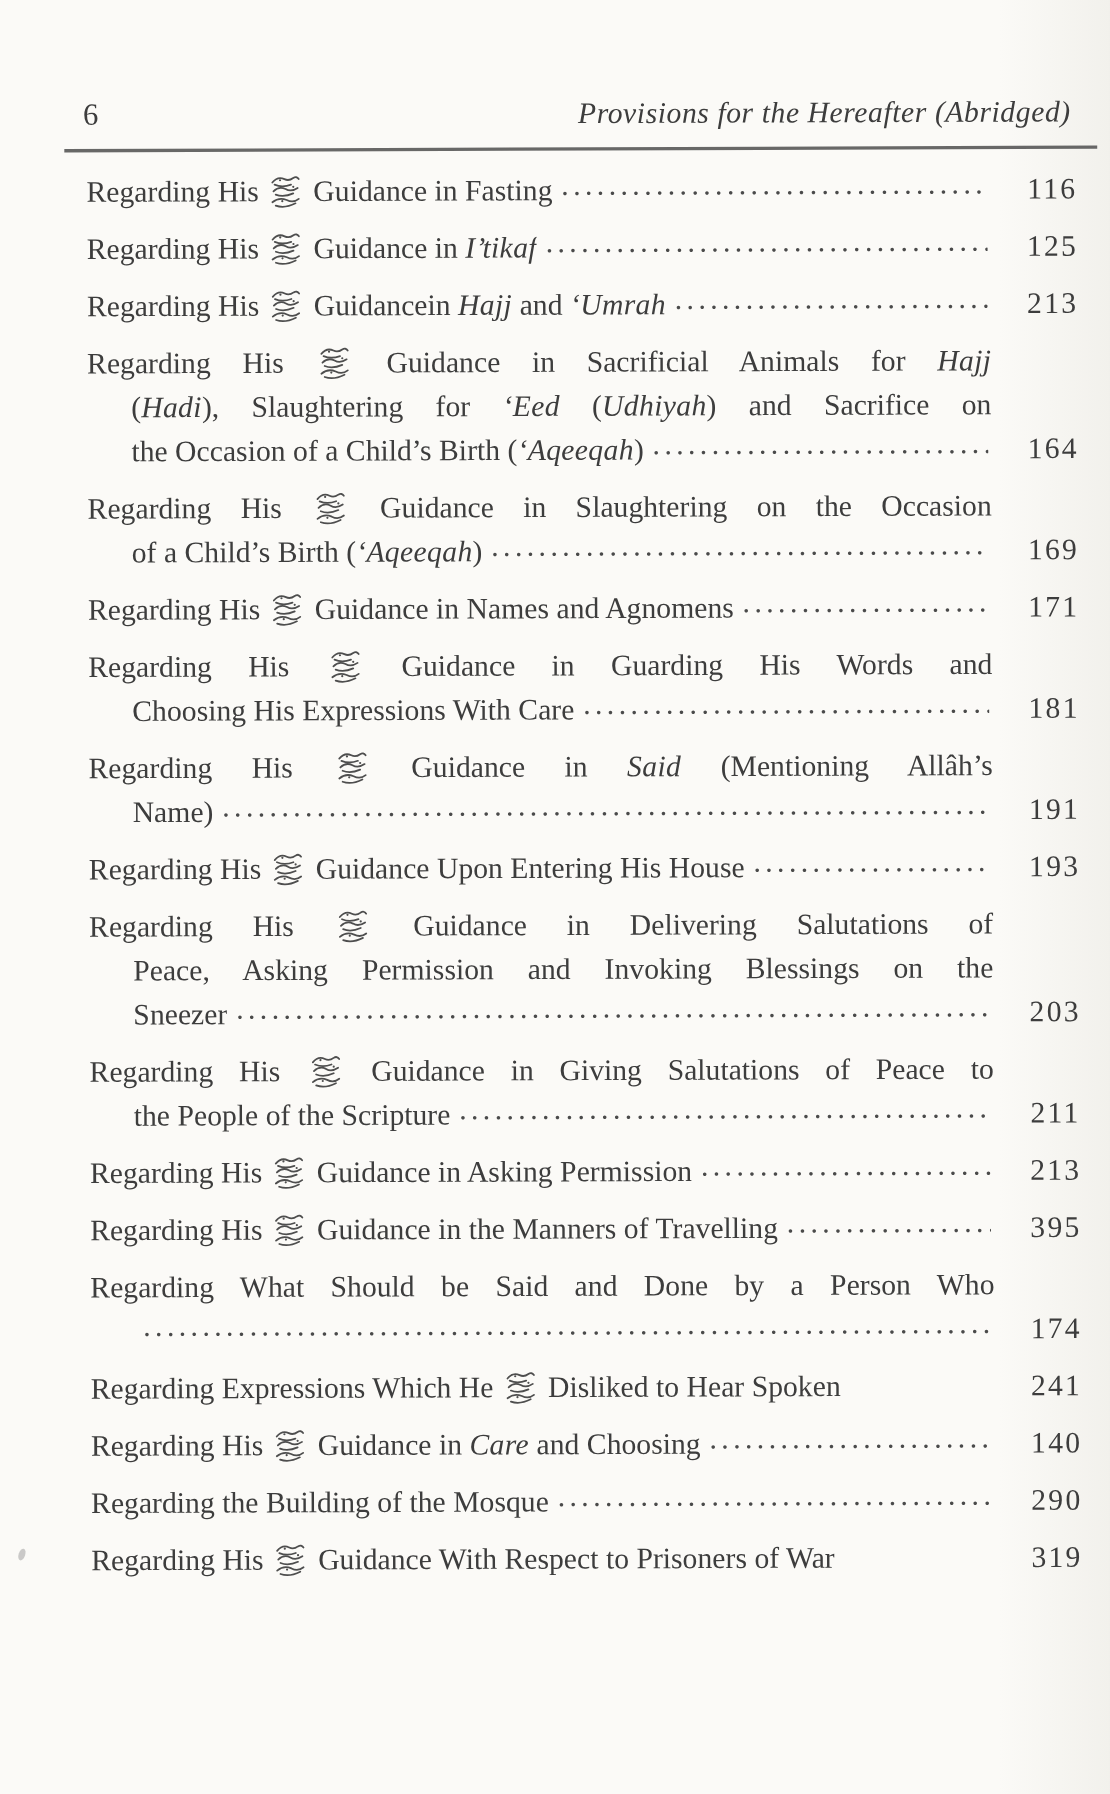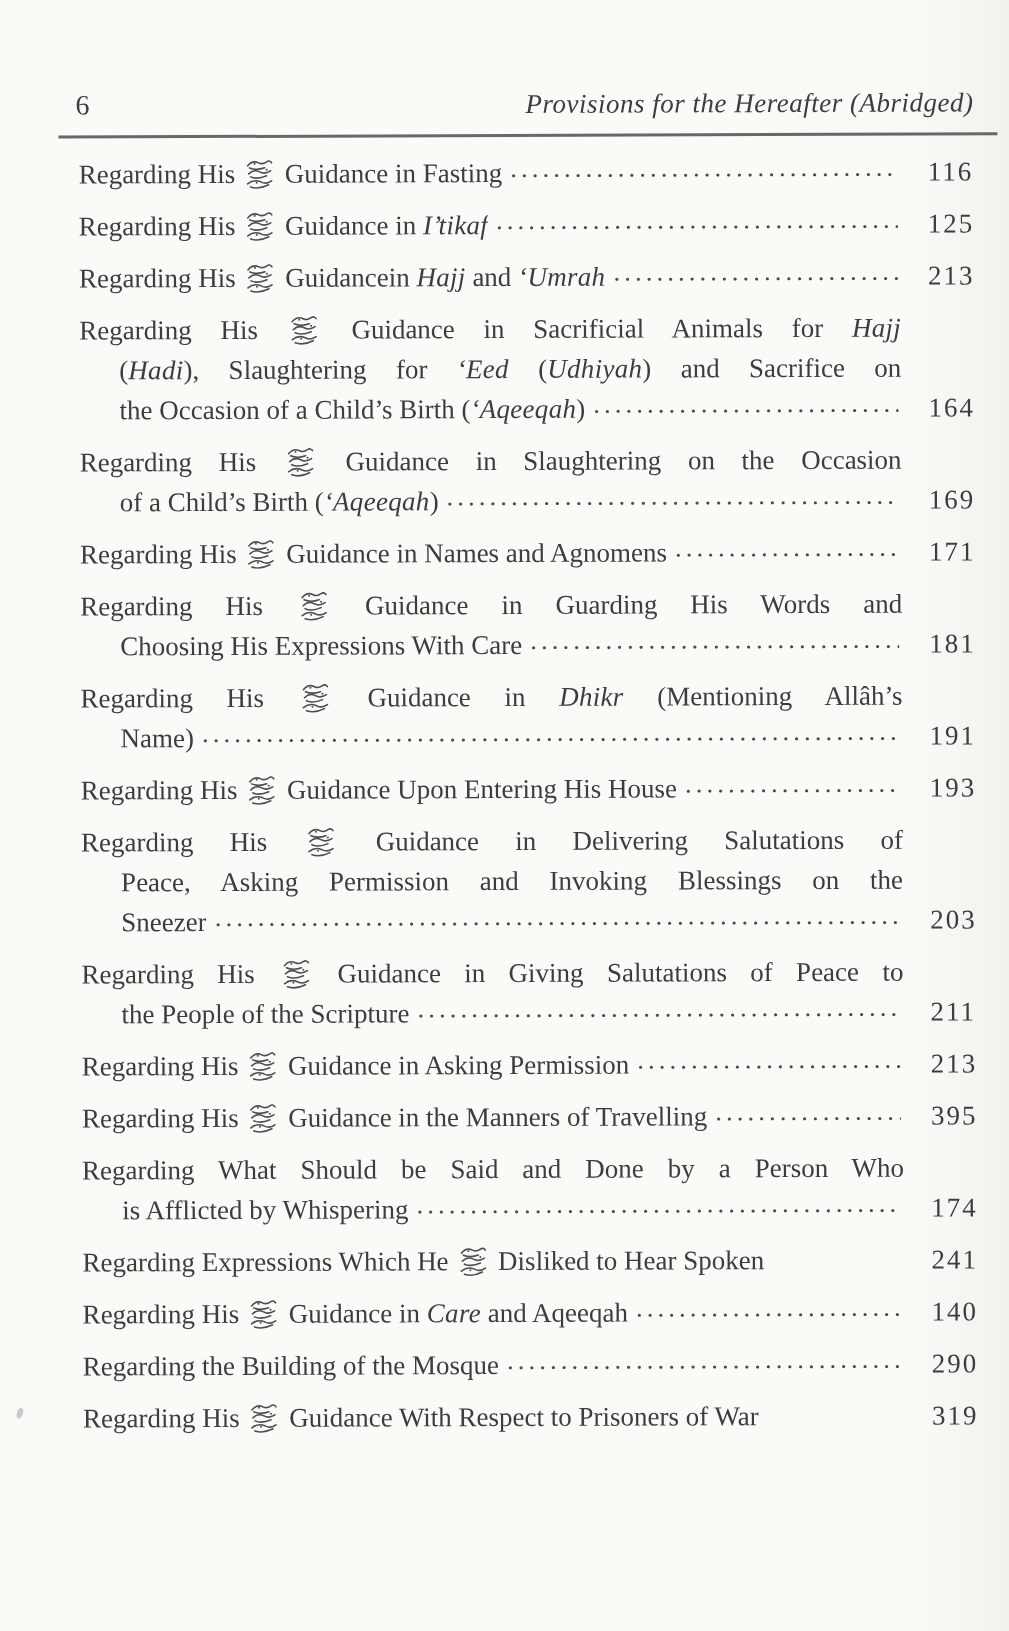--- a/index.html
+++ b/index.html
@@ -44,21 +44,21 @@
     position:relative;overflow:hidden;
     align-self:flex-end;
     margin:0 30px 0 8px;
   }
   .leader.dotted::after{
     content:"....................................................................................................";
     position:absolute;left:0;bottom:5px;
     font-size:27px;letter-spacing:4px;color:var(--dots);
     white-space:nowrap;
   }
-  .pg{flex:0 0 58px;width:58px;text-align:left;letter-spacing:2px;font-size:27px;}
+  .pg{flex:0 0 58px;width:58px;text-align:center;letter-spacing:2px;font-size:27px;}
   i{letter-spacing:.3px;}
   .sym{display:inline-block;width:30px;height:34px;vertical-align:-9px;margin:0 3px;}
   .sym svg{display:block;}
   .speck{
     position:absolute;left:12px;top:1406px;width:6px;height:11px;
     background:#8d8d8d;opacity:.45;border-radius:50%;transform:rotate(18deg);
   }
 </style>
 </head>
 <body>
@@ -230,21 +230,21 @@
                     <path d="M4 16 Q9 11 15 14 Q20 17 26 13"></path>
                     <path d="M6 19 Q13 22 22 18"></path>
                     <path d="M3 26 Q9 21 16 24 Q22 27 27 23"></path>
                     <path d="M6 29 Q14 32 24 27"></path>
                   </g>
                   <g fill="#4e4e4e">
                     <circle cx="10" cy="6" r="1"></circle>
                     <circle cx="22" cy="12" r="1"></circle>
                     <circle cx="12" cy="25" r="1"></circle>
                   </g>
-                </svg></span><span> Guidance in </span><i>Dhikr</i><span> (Mentioning Allâh’s</span></span></div>
+                </svg></span><span> Guidance in </span><i>Said</i><span> (Mentioning Allâh’s</span></span></div>
           <div class="line lastline indent">
             <span class="txt"><span>Name)</span></span>
             <span class="leader dotted"></span>
             <span class="pg">191</span>
           </div>
         </div>
         <div class="entry">
           <div class="line lastline">
             <span class="txt"><span>Regarding His </span><span class="sym"><svg viewBox="0 0 30 34" width="30" height="34">
                   <g fill="none" stroke="#4e4e4e" stroke-width="1.6" stroke-linecap="round">
@@ -348,21 +348,20 @@
                     <circle cx="12" cy="25" r="1"></circle>
                   </g>
                 </svg></span><span> Guidance in the Manners of Travelling</span></span>
             <span class="leader dotted"></span>
             <span class="pg">395</span>
           </div>
         </div>
         <div class="entry">
           <div class="line justify"><span class="txt"><span>Regarding What Should be Said and Done by a Person Who</span></span></div>
           <div class="line lastline indent">
-            <span class="txt"><span>is Afflicted by Whispering</span></span>
             <span class="leader dotted"></span>
             <span class="pg">174</span>
           </div>
         </div>
         <div class="entry">
           <div class="line lastline">
             <span class="txt"><span>Regarding Expressions Which He </span><span class="sym"><svg viewBox="0 0 30 34" width="30" height="34">
                   <g fill="none" stroke="#4e4e4e" stroke-width="1.6" stroke-linecap="round">
                     <path d="M3 8 Q8 2 14 5 Q18 7 22 4 Q25 2 27 5"></path>
                     <path d="M5 10 Q12 13 20 10"></path>
@@ -390,21 +389,21 @@
                     <path d="M4 16 Q9 11 15 14 Q20 17 26 13"></path>
                     <path d="M6 19 Q13 22 22 18"></path>
                     <path d="M3 26 Q9 21 16 24 Q22 27 27 23"></path>
                     <path d="M6 29 Q14 32 24 27"></path>
                   </g>
                   <g fill="#4e4e4e">
                     <circle cx="10" cy="6" r="1"></circle>
                     <circle cx="22" cy="12" r="1"></circle>
                     <circle cx="12" cy="25" r="1"></circle>
                   </g>
-                </svg></span><span>  Guidance in </span><i>Care</i><span> and Aqeeqah</span></span>
+                </svg></span><span>  Guidance in </span><i>Care</i><span> and Choosing</span></span>
             <span class="leader dotted"></span>
             <span class="pg">140</span>
           </div>
         </div>
         <div class="entry">
           <div class="line lastline">
             <span class="txt"><span>Regarding the Building of the Mosque</span></span>
             <span class="leader dotted"></span>
             <span class="pg">290</span>
           </div>

